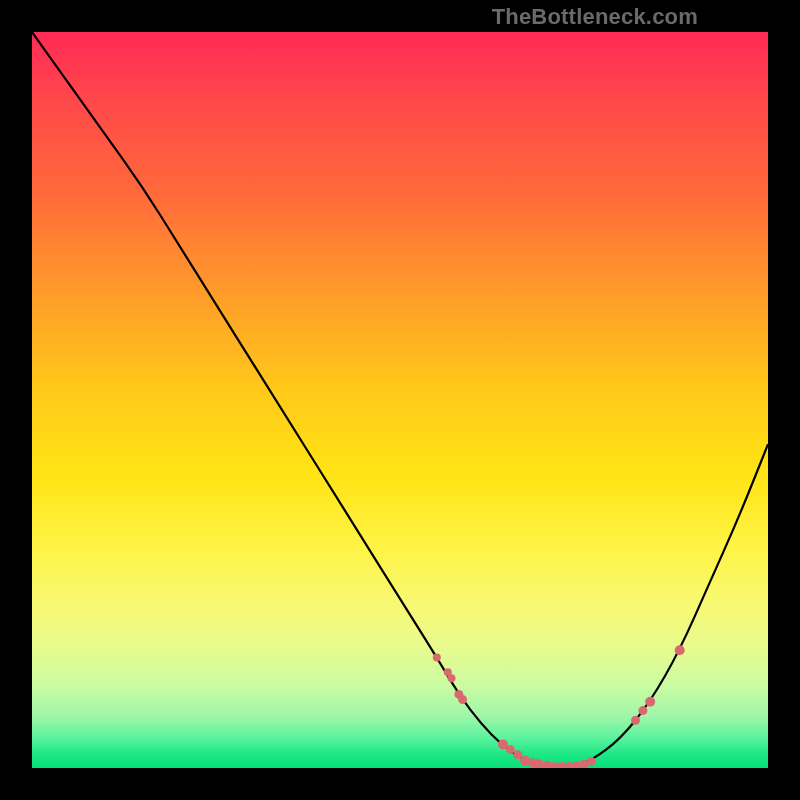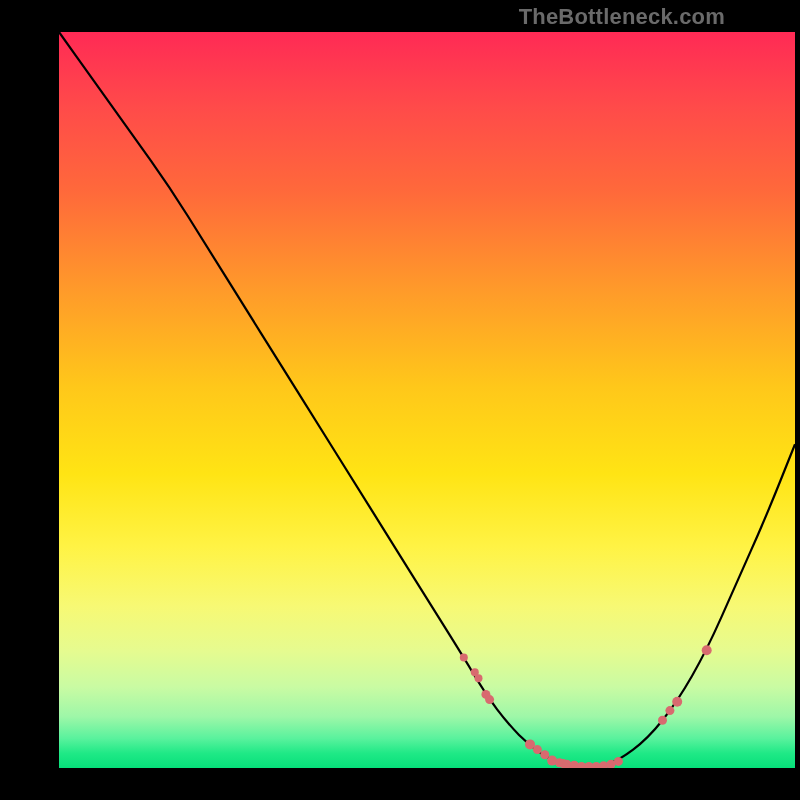--- a/index.html
+++ b/index.html
@@ -9,21 +9,20 @@
     height: 800px;
     background: #000;
     font-family: Arial, Helvetica, sans-serif;
     overflow: hidden;
   }
   .stage {
     position: relative;
     width: 712px;
     height: 800px;
     background: #000;
-    margin-left: 27px;
   }
   .watermark {
     position: absolute;
     top: 4px;
     right: 14px;
     color: #6a6a6a;
     font-size: 22px;
     font-weight: 600;
     letter-spacing: 0.2px;
     user-select: none;

